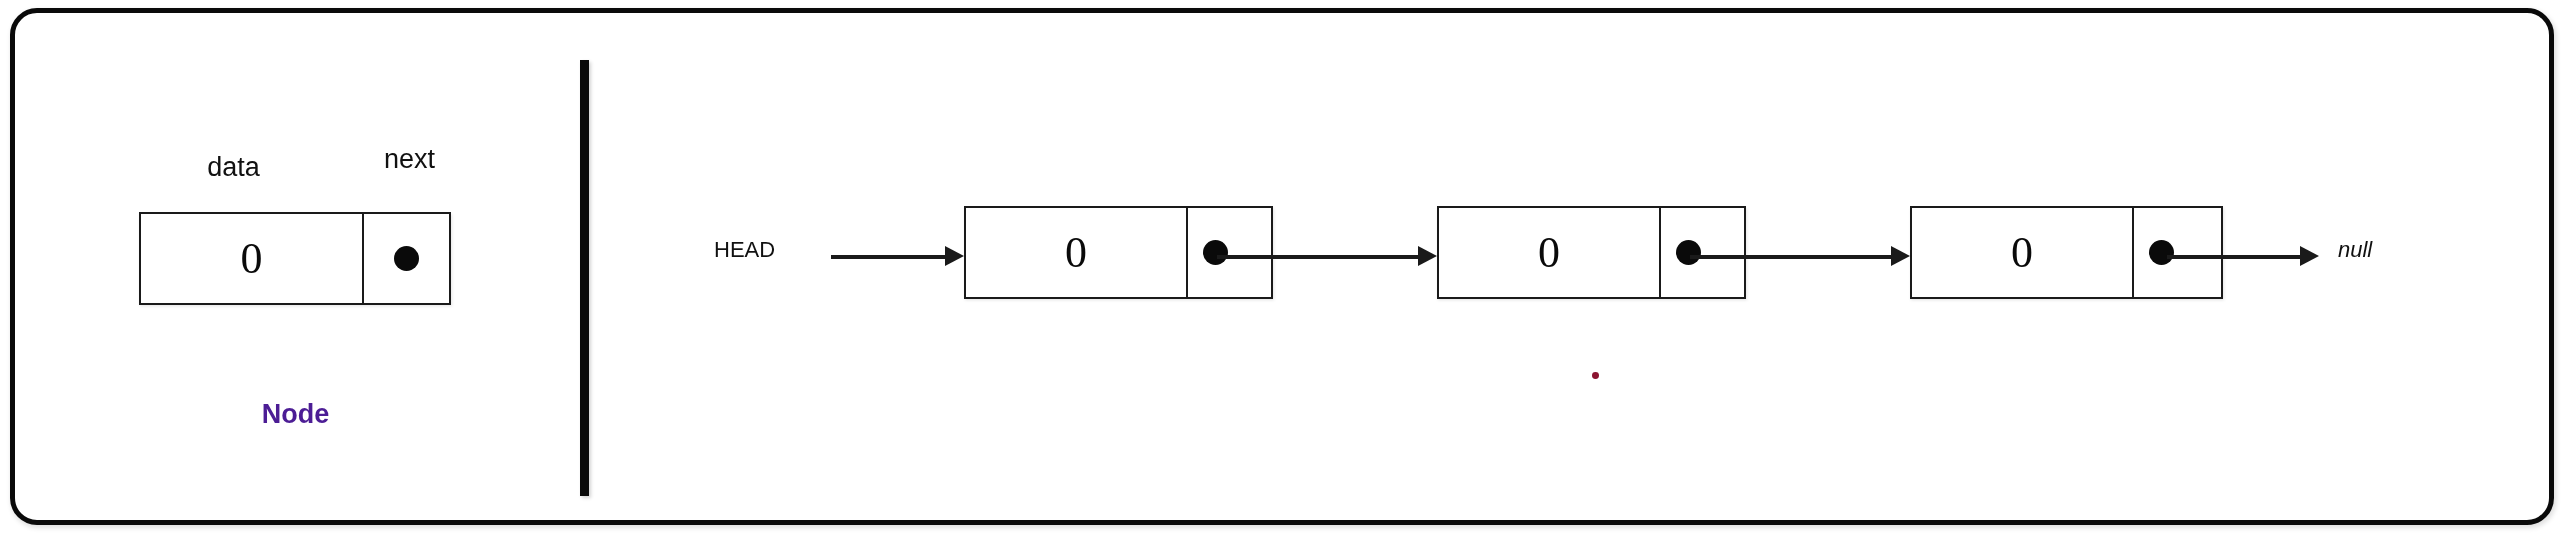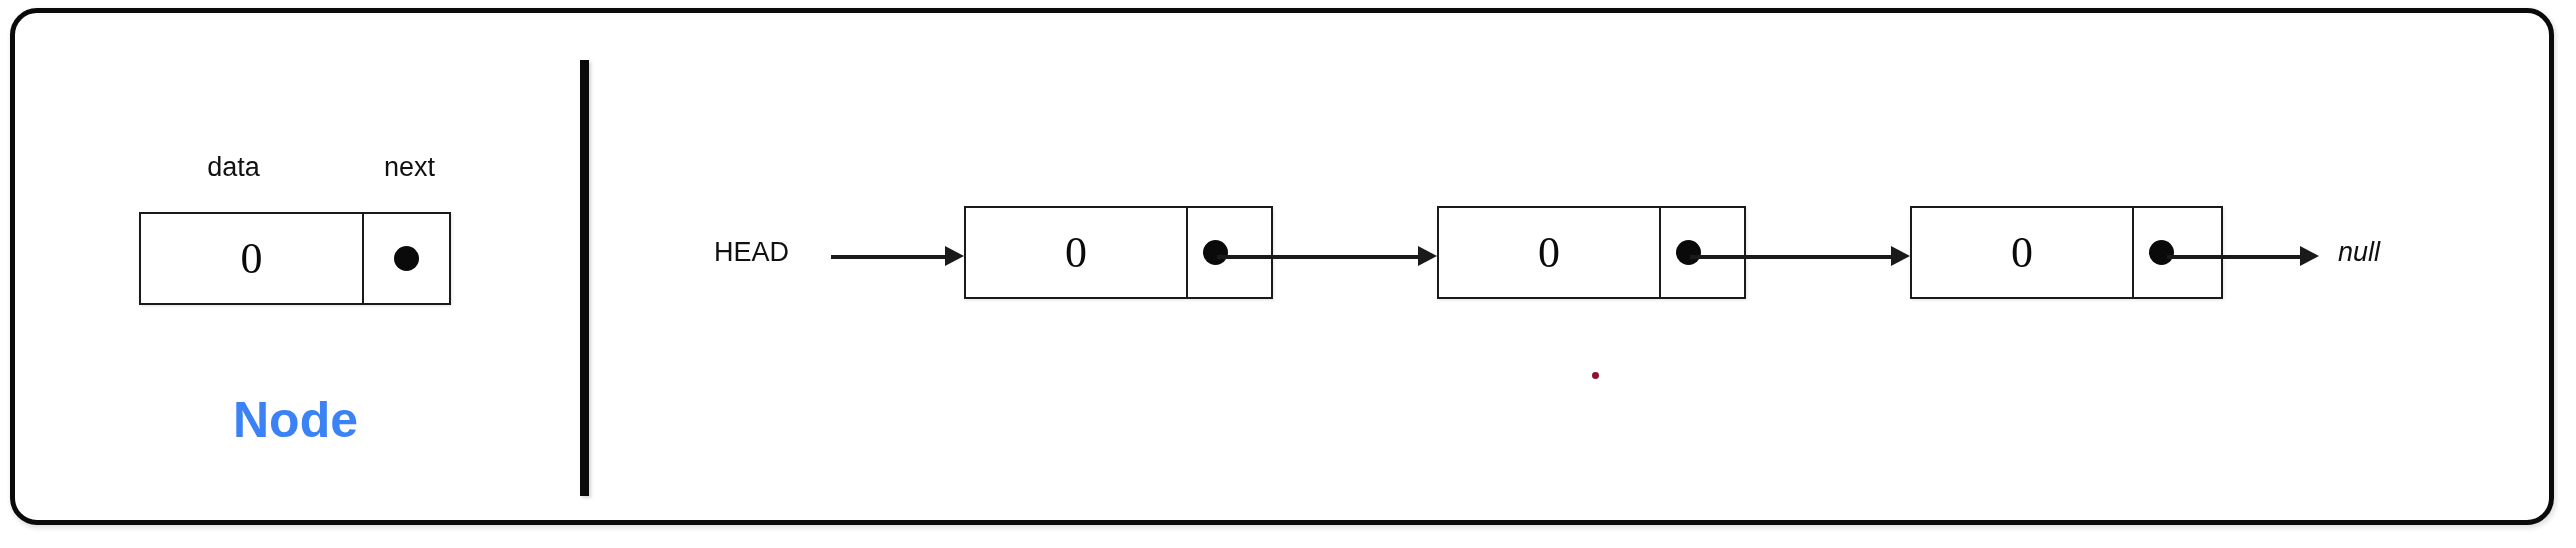--- a/index.html
+++ b/index.html
@@ -84,31 +84,32 @@
     position: absolute;
     font-size: 27px;
     color: #111111;
     text-align: center;
     white-space: nowrap;
   }
 
   
   .caption {
     position: absolute;
-    font-size: 50px;
+    font-size: 27px;
     font-weight: bold;
-    color: #3b82f6;
+    color: #4c1d95;
     text-align: center;
     white-space: nowrap;
+    margin-top: 8px;
   }
 
   
   .edge-label {
     position: absolute;
-    font-size: 27px;
+    font-size: 22px;
     color: #111111;
     white-space: nowrap;
   }
 
   
   .arrow {
     position: absolute;
     height: 0;
   }
   .arrow .shaft {
@@ -140,21 +141,21 @@
 <body>
 
 <div id="stage">
 
   <div id="outer-frame" style="border-color: rgb(10, 10, 10);"></div>
 
   <div id="panel-divider" style="background: rgb(10, 10, 10);"></div>
 
   <div class="field-label" style="left:166px; top:152px; width:135px;">data</div>
 
-  <div class="field-label" style="left:347px; top:152px; width:125px;">next</div>
+  <div class="field-label" style="left:347px; top:144px; width:125px;">next</div>
 
   <div class="node-box" style="left: 139px; top: 212px; width: 312px; height: 93px; border-color: rgb(26, 26, 26);">
     <div class="cell-data" style="width: 223px; border-right-color: rgb(26, 26, 26);">
       <span class="value">0</span>
     </div>
     <div class="cell-next" style="width:84px;">
       <span class="pointer-dot" style="background: rgb(10, 10, 10);"></span>
     </div>
   </div>
 

